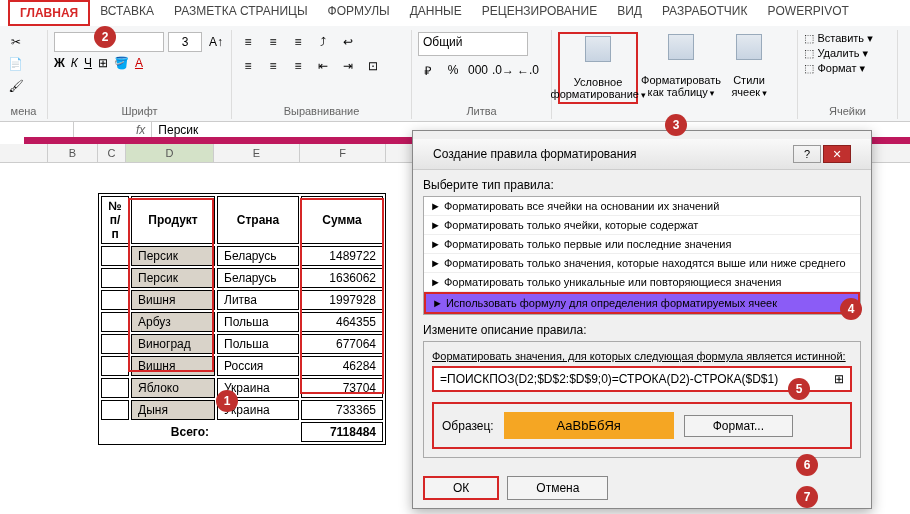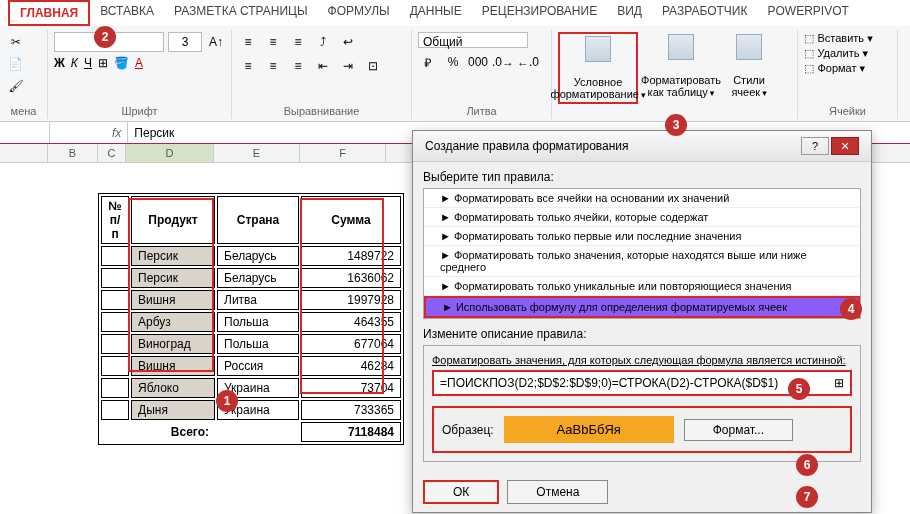--- a/index.html
+++ b/index.html
@@ -16,47 +16,47 @@
 .group-body { display: flex; gap: 3px; flex: 1; align-items: flex-start; }
 .group-label { text-align: center; font-size: 11px; color: #666; padding-top: 2px; }
 .btn-sm { width: 20px; height: 20px; display: inline-flex; align-items: center; justify-content: center; background: #f5f6f7; }
 .btn-col { display: flex; flex-direction: column; gap: 2px; }
 .btn-big { display: flex; flex-direction: column; align-items: center; justify-content: center; width: 80px; text-align: center; font-size: 11px; gap: 14px; padding: 2px 12px; }
 .btn-big.highlight { border: 2px solid #d62626; }
 .iconbox { width: 26px; height: 26px; background: linear-gradient(#e3e9f0,#c8d4e2); border: 1px solid #9ab; }
 .dropdown-caret::after { content: "▾"; font-size: 9px; margin-left: 2px; }
 
 
-.formula-bar { display: flex; align-items: flex-start; border-bottom: 1px solid #be185d; height: 22px; font-size: 12px; }
+.formula-bar { display: flex; align-items: flex-start; border-bottom: 7px solid #be185d; height: 22px; font-size: 12px; margin-left: 24px; }
 .name-box { width: 50px; border-right: 1px solid #ccc; padding: 0 4px; height: 100%; display: flex; align-items: center; }
 .fx { padding: 0 6px; font-style: italic; color: #666; border-right: 1px solid #ccc; height: 100%; display: flex; align-items: center; }
 .formula-input { flex: 1; padding: 0 6px; height: 100%; display: flex; align-items: center; }
 .col-headers { display: flex; background: #f3f3f3; border-bottom: 1px solid #ccc; }
 .col-headers div { border-right: 1px solid #ccc; text-align: center; font-size: 11px; color: #555; height: 18px; line-height: 18px; }.colB{width:50px}.colC{width:28px}.colD{width:88px}.colE{width:86px}.colF{width:86px}
 
 
 .data-table { position: absolute; left: 98px; top: 18px; border: 1px solid #000; margin-top: 31px; }
 .data-table th, .data-table td { border: 1px solid #000; padding: 2px 6px; font-size: 12px; }
 .data-table th { text-align: center; font-weight: bold; }
 .data-table .prod-col { background: #d9d3c9; }
 .data-table .num { text-align: right; }
 .data-table .total-label { text-align: right; font-weight: bold; }
 
 
 .callout { position: absolute; width: 22px; height: 22px; background: #c0302e; border-radius: 50%; color: #fff; display: flex; align-items: center; justify-content: center; font-weight: bold; font-size: 12px; z-index: 50; }
 
 
 .dialog { position: absolute; left: 412px; top: 130px; width: 460px; background: #f0f0f0; border: 1px solid #888; box-shadow: 0 4px 12px rgba(0,0,0,.3); z-index: 40; font-size: 12px; }
-.dialog-title { background: linear-gradient(#f9f9f9,#e4e4e4); padding: 6px 12px; display: flex; justify-content: space-between; align-items: center; border-bottom: 1px solid #ccc; }
+.dialog-title { background: linear-gradient(#f9f9f9,#e4e4e4); padding: 6px 20px; display: flex; justify-content: space-between; align-items: center; border-bottom: 1px solid #ccc; margin-top: 8px; }
 .title-btns { display: flex; gap: 2px; }
 .title-btns span { width: 28px; height: 18px; border: 1px solid #999; display: flex; align-items: center; justify-content: center; font-size: 11px; }
 .title-btns .close { background: #c0302e; color: #fff; border-color: #8a1f1d; }
 .dialog-body { padding: 8px 10px 10px; }
 .rule-list { border: 1px solid #aaa; background: #fff; margin: 4px 0 8px; }
-.rule-list div { padding: 3px 16px; border-bottom: 1px solid #eee; font-size: 11px; }
+.rule-list div { padding: 3px 6px; border-bottom: 1px solid #eee; font-size: 11px; }
 .rule-list div.sel { background: #8b5cf6; border: 2px solid #d62626; }
 .desc-box { border: 1px solid #aaa; padding: 8px; margin-top: 4px; }
 .formula-field { border: 2px solid #d62626; background: #fff; padding: 4px 6px; margin: 4px 0 10px; font-size: 12px; display: flex; align-items: center; justify-content: space-between; }
 .sample-row { display: flex; align-items: center; gap: 10px; border: 2px solid #d62626; padding: 8px; margin-top: 6px; }
 .preview { background: #f5a623; width: 170px; text-align: center; padding: 6px 0; font-size: 13px; }
 .dlg-btn { border: 1px solid #888; background: #f4f4f4; padding: 3px 28px; font-size: 12px; }
 .dlg-footer { display: flex; gap: 8px; padding: 8px 10px; }
 .ok-btn { border: 2px solid #d62626; }
 
 .redbox { border: 2px solid #d62626; position: absolute; pointer-events: none; }
@@ -124,21 +124,21 @@
         <span class="btn-sm">≡</span>
         <span class="btn-sm">⇤</span>
         <span class="btn-sm">⇥</span>
         <span class="btn-sm">⊡</span>
       </div>
     </div>
     <div class="group-label">Выравнивание</div>
   </div>
   <div class="group" style="width:140px">
     <div class="group-body" style="flex-direction:column;gap:4px">
-      <div style="border:1px solid #bbb;width:110px;height:16px;background:#fff;padding:0 4px;line-height:18px">Общий</div>
+      <div style="border:1px solid #bbb;width:110px;height:24px;background:#fff;padding:0 4px;line-height:18px">Общий</div>
       <div style="display:flex;gap:5px">
         <span class="btn-sm">₽</span>
         <span class="btn-sm">%</span>
         <span class="btn-sm">000</span>
         <span class="btn-sm">.0→</span>
         <span class="btn-sm">←.0</span>
       </div>
     </div>
     <div class="group-label">Литва</div>
   </div>
@@ -187,21 +187,21 @@
     <div class="colE">E</div>
     <div class="colF">F</div>
   </div>
 
   <table class="data-table">
     <tbody>
         <tr>
       <th style="width:28px">№ п/п</th>
       <th style="width:84px">Продукт</th>
       <th style="width:82px">Страна</th>
-      <th style="width:100px">Сумма</th>
+      <th style="width:82px">Сумма</th>
     </tr>
     <tr>
           <td></td>
           <td class="prod-col sel-cell">Персик</td>
           <td>Беларусь</td>
           <td class="num">1489722</td>
         </tr>
     <tr>
           <td></td>
           <td class="prod-col">Персик</td>

